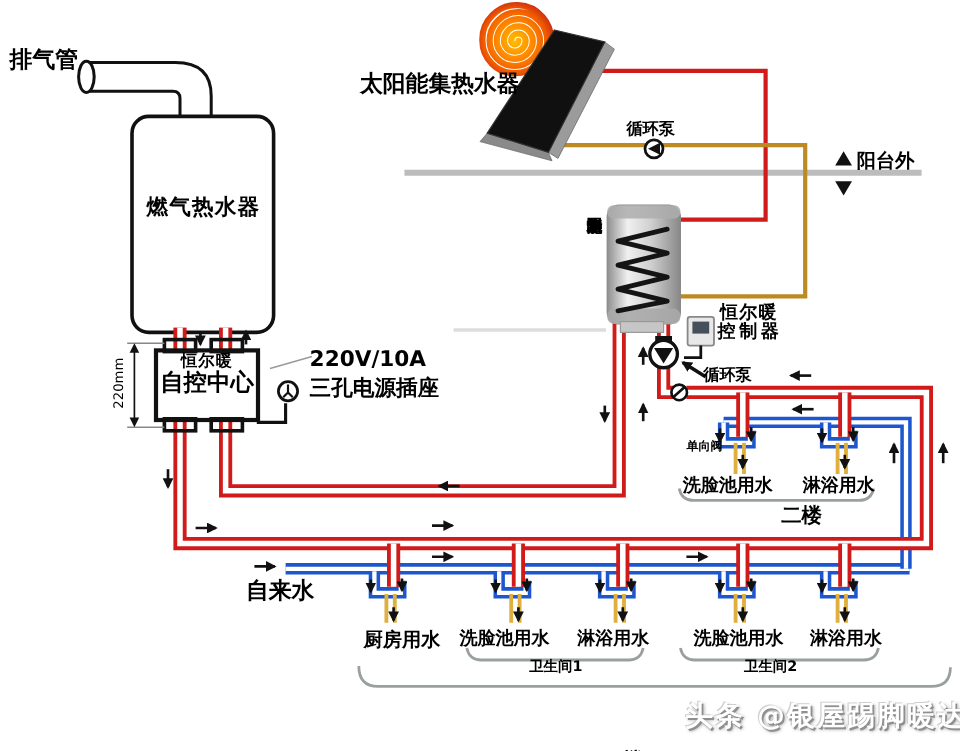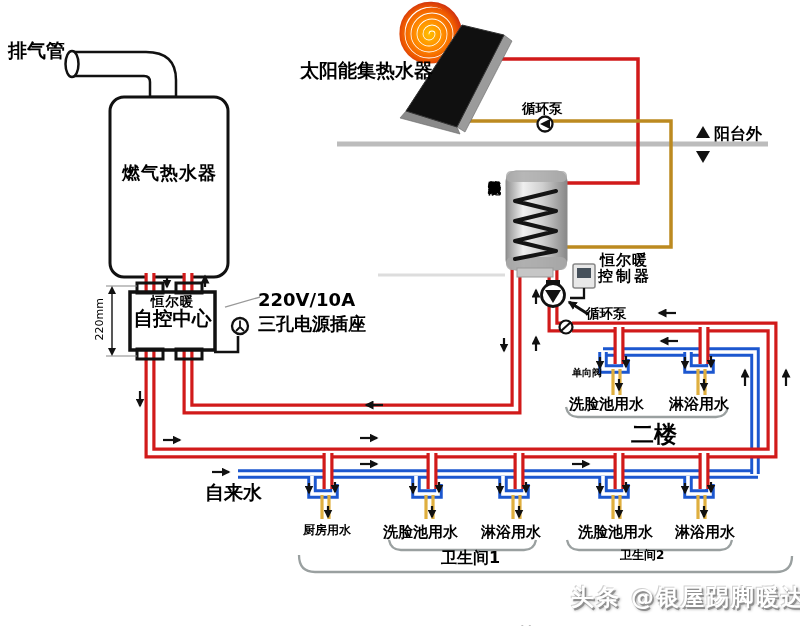--- a/index.html
+++ b/index.html
@@ -266,29 +266,29 @@
 
 <div class="lbl vertical" style="left:486px;top:171px;height:104px;font-size:13px;">太阳能热水器水箱</div>
 
 <div class="lbl" style="left:600px;top:252px;font-size:15px;letter-spacing:1px;">恒尔暖</div>
 <div class="lbl" style="left:598px;top:268px;font-size:15px;letter-spacing:3px;">控制器</div>
 <div class="lbl" style="left:586px;top:306px;font-size:13.5px;">循环泵</div>
 <div class="lbl" style="left:572px;top:331px;font-size:10px;margin-top:36px;">单向阀</div>
 
 <div class="lbl" style="left:569px;top:396px;font-size:15px;">洗脸池用水</div>
 <div class="lbl" style="left:669px;top:396px;font-size:15px;">淋浴用水</div>
-<div class="lbl" style="left:631px;top:421px;font-size:23px;">二楼</div>
+<div class="lbl" style="left:651px;top:421px;font-size:17px;">二楼</div>
 
 <div class="lbl" style="left:205px;top:482px;font-size:19px;">自来水</div>
 
-<div class="lbl" style="left:303px;top:524px;font-size:12px;">厨房用水</div>
+<div class="lbl" style="left:303px;top:524px;font-size:16px;">厨房用水</div>
 <div class="lbl" style="left:383px;top:524px;font-size:15px;">洗脸池用水</div>
 <div class="lbl" style="left:481px;top:524px;font-size:15px;">淋浴用水</div>
 <div class="lbl" style="left:578px;top:524px;font-size:15px;">洗脸池用水</div>
 <div class="lbl" style="left:675px;top:524px;font-size:15px;">淋浴用水</div>
 
-<div class="lbl" style="left:441px;top:549px;font-size:16px;">卫生间1</div>
+<div class="lbl" style="left:441px;top:549px;font-size:12px;">卫生间1</div>
 <div class="lbl" style="left:620px;top:549px;font-size:12px;">卫生间2</div>
 <div class="lbl" style="left:502px;top:581px;font-size:17px;margin-top:44px;">一楼</div>
 
 <div class="lbl watermark" style="left:571px;top:584px;">头条 @银屋踢脚暖达人</div>
 
 </div>
 
 </body></html>

